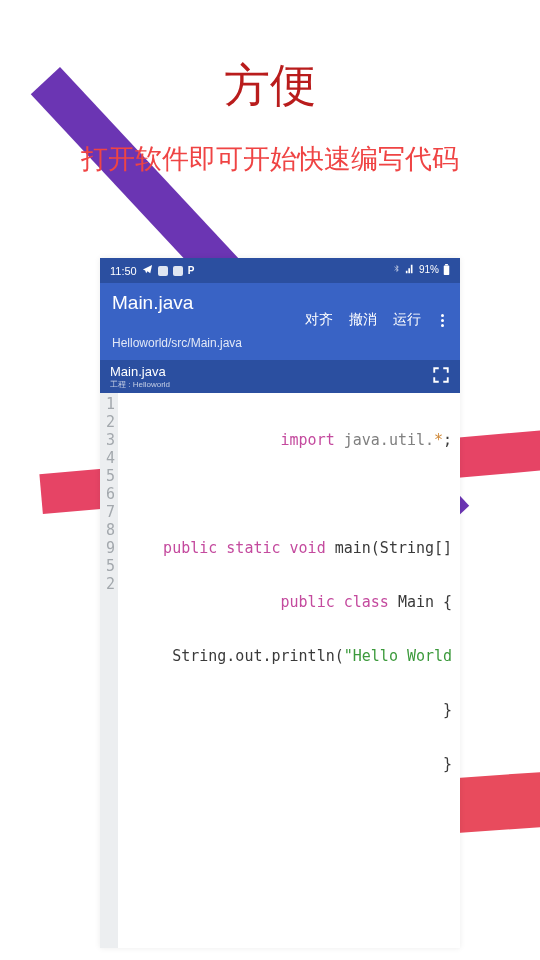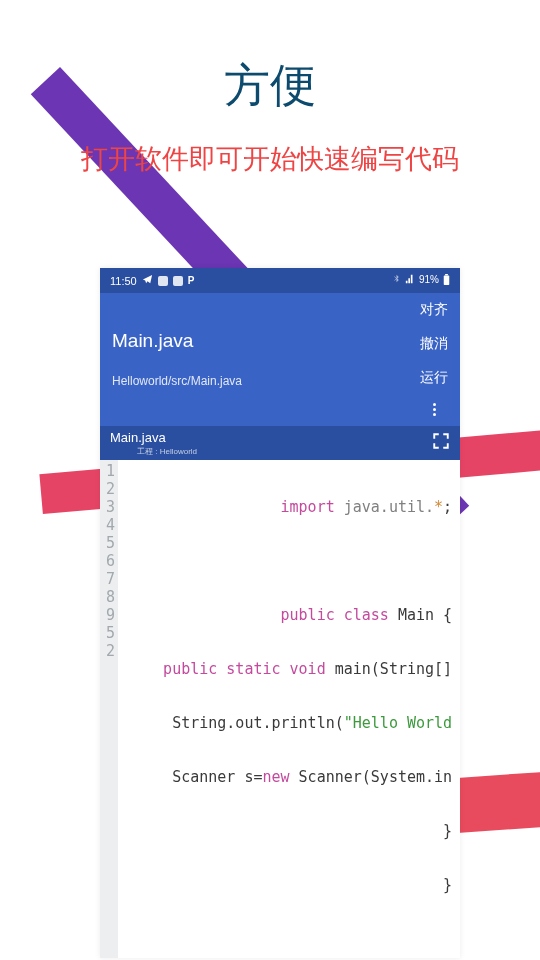--- a/index.html
+++ b/index.html
@@ -41,39 +41,39 @@
       transform: rotate(-4deg);
       bottom: 130px;
       right: -40px;
       z-index: 0;
     }
     
     .headline {
       text-align: center;
       font-size: 46px;
       font-weight: 400;
-      color: #0c4a6e;
+      color: #b91c1c;
       margin-top: 55px;
       position: relative;
       z-index: 2;
     }
     .subhead {
       text-align: center;
       font-size: 27px;
       font-weight: 400;
       color: #ef4444;
       margin-top: 24px;
       position: relative;
       z-index: 2;
     }
     
     .phone {
       position: absolute;
       left: 100px;
-      top: 268px;
+      top: 258px;
       width: 360px;
       height: 690px;
       background: #fff;
       box-shadow: 0 0 6px rgba(0,0,0,0.08);
       z-index: 1;
       overflow: hidden;
     }
     
     .statusbar {
       background: #2b4fa0;
@@ -94,32 +94,32 @@
       background: #3963c5;
       color: #fff;
       padding: 8px 12px 10px;
       display: flex;
       align-items: center;
       justify-content: space-between;
     }
     .appbar-left { display: flex; flex-direction: column; }
     .filename { font-size: 19px; font-weight: 400; line-height: 1.3; }
     .filepath { font-size: 12px; opacity: 0.85; margin-top: 20px; }
-    .appbar-actions { display: flex; align-items: center; gap: 16px; font-size: 14px; flex-direction: column; }
+    .appbar-actions { display: flex; align-items: center; gap: 16px; font-size: 14px; }
     .more-dots { display: flex; flex-direction: column; gap: 2px; padding: 0 4px; }
     .more-dots span { width: 3px; height: 3px; background: #fff; border-radius: 50%; }
     
     .tabbar {
       background: #2b4fa0;
       color: #fff;
       padding: 4px 10px 3px;
       position: relative;
     }
     .tabname { font-size: 13px; line-height: 1.2; }
-    .projname { font-size: 8px; opacity: 0.7; margin-left: 27px; }
+    .projname { font-size: 8px; opacity: 0.7; }
     .expand-icon {
       position: absolute;
       right: 10px;
       top: 6px;
       width: 18px;
       height: 18px;
     }
     
     .editor {
       display: flex;
@@ -233,23 +233,22 @@
       <div>6</div>
       <div>7</div>
       <div>8</div>
       <div>9</div>
       <div>5</div>
       <div>2</div>
     </div>
     <div class="code">
       <div><span class="kw">import</span><span class="pl"> java.util.</span><span class="op">*</span><span>;</span></div>
       <div></div>
+      <div><span class="kw">  public</span><span class="kw"> static</span><span class="kw"> void</span><span> main(String[]</span></div>
       <div><span class="kw">public</span><span class="kw"> class</span><span> Main {</span></div>
-      <div><span class="kw">  public</span><span class="kw"> static</span><span class="kw"> void</span><span> main(String[]</span></div>
       <div><span>    String.out.println(</span><span class="str">"Hello World</span></div>
-      <div><span>    Scanner s=</span><span class="kw">new</span><span> Scanner(System.in</span></div>
       <div><span>  }</span></div>
       <div><span>}</span></div>
       
     </div>
   </div>
 
 </div>
 
 </body></html>

